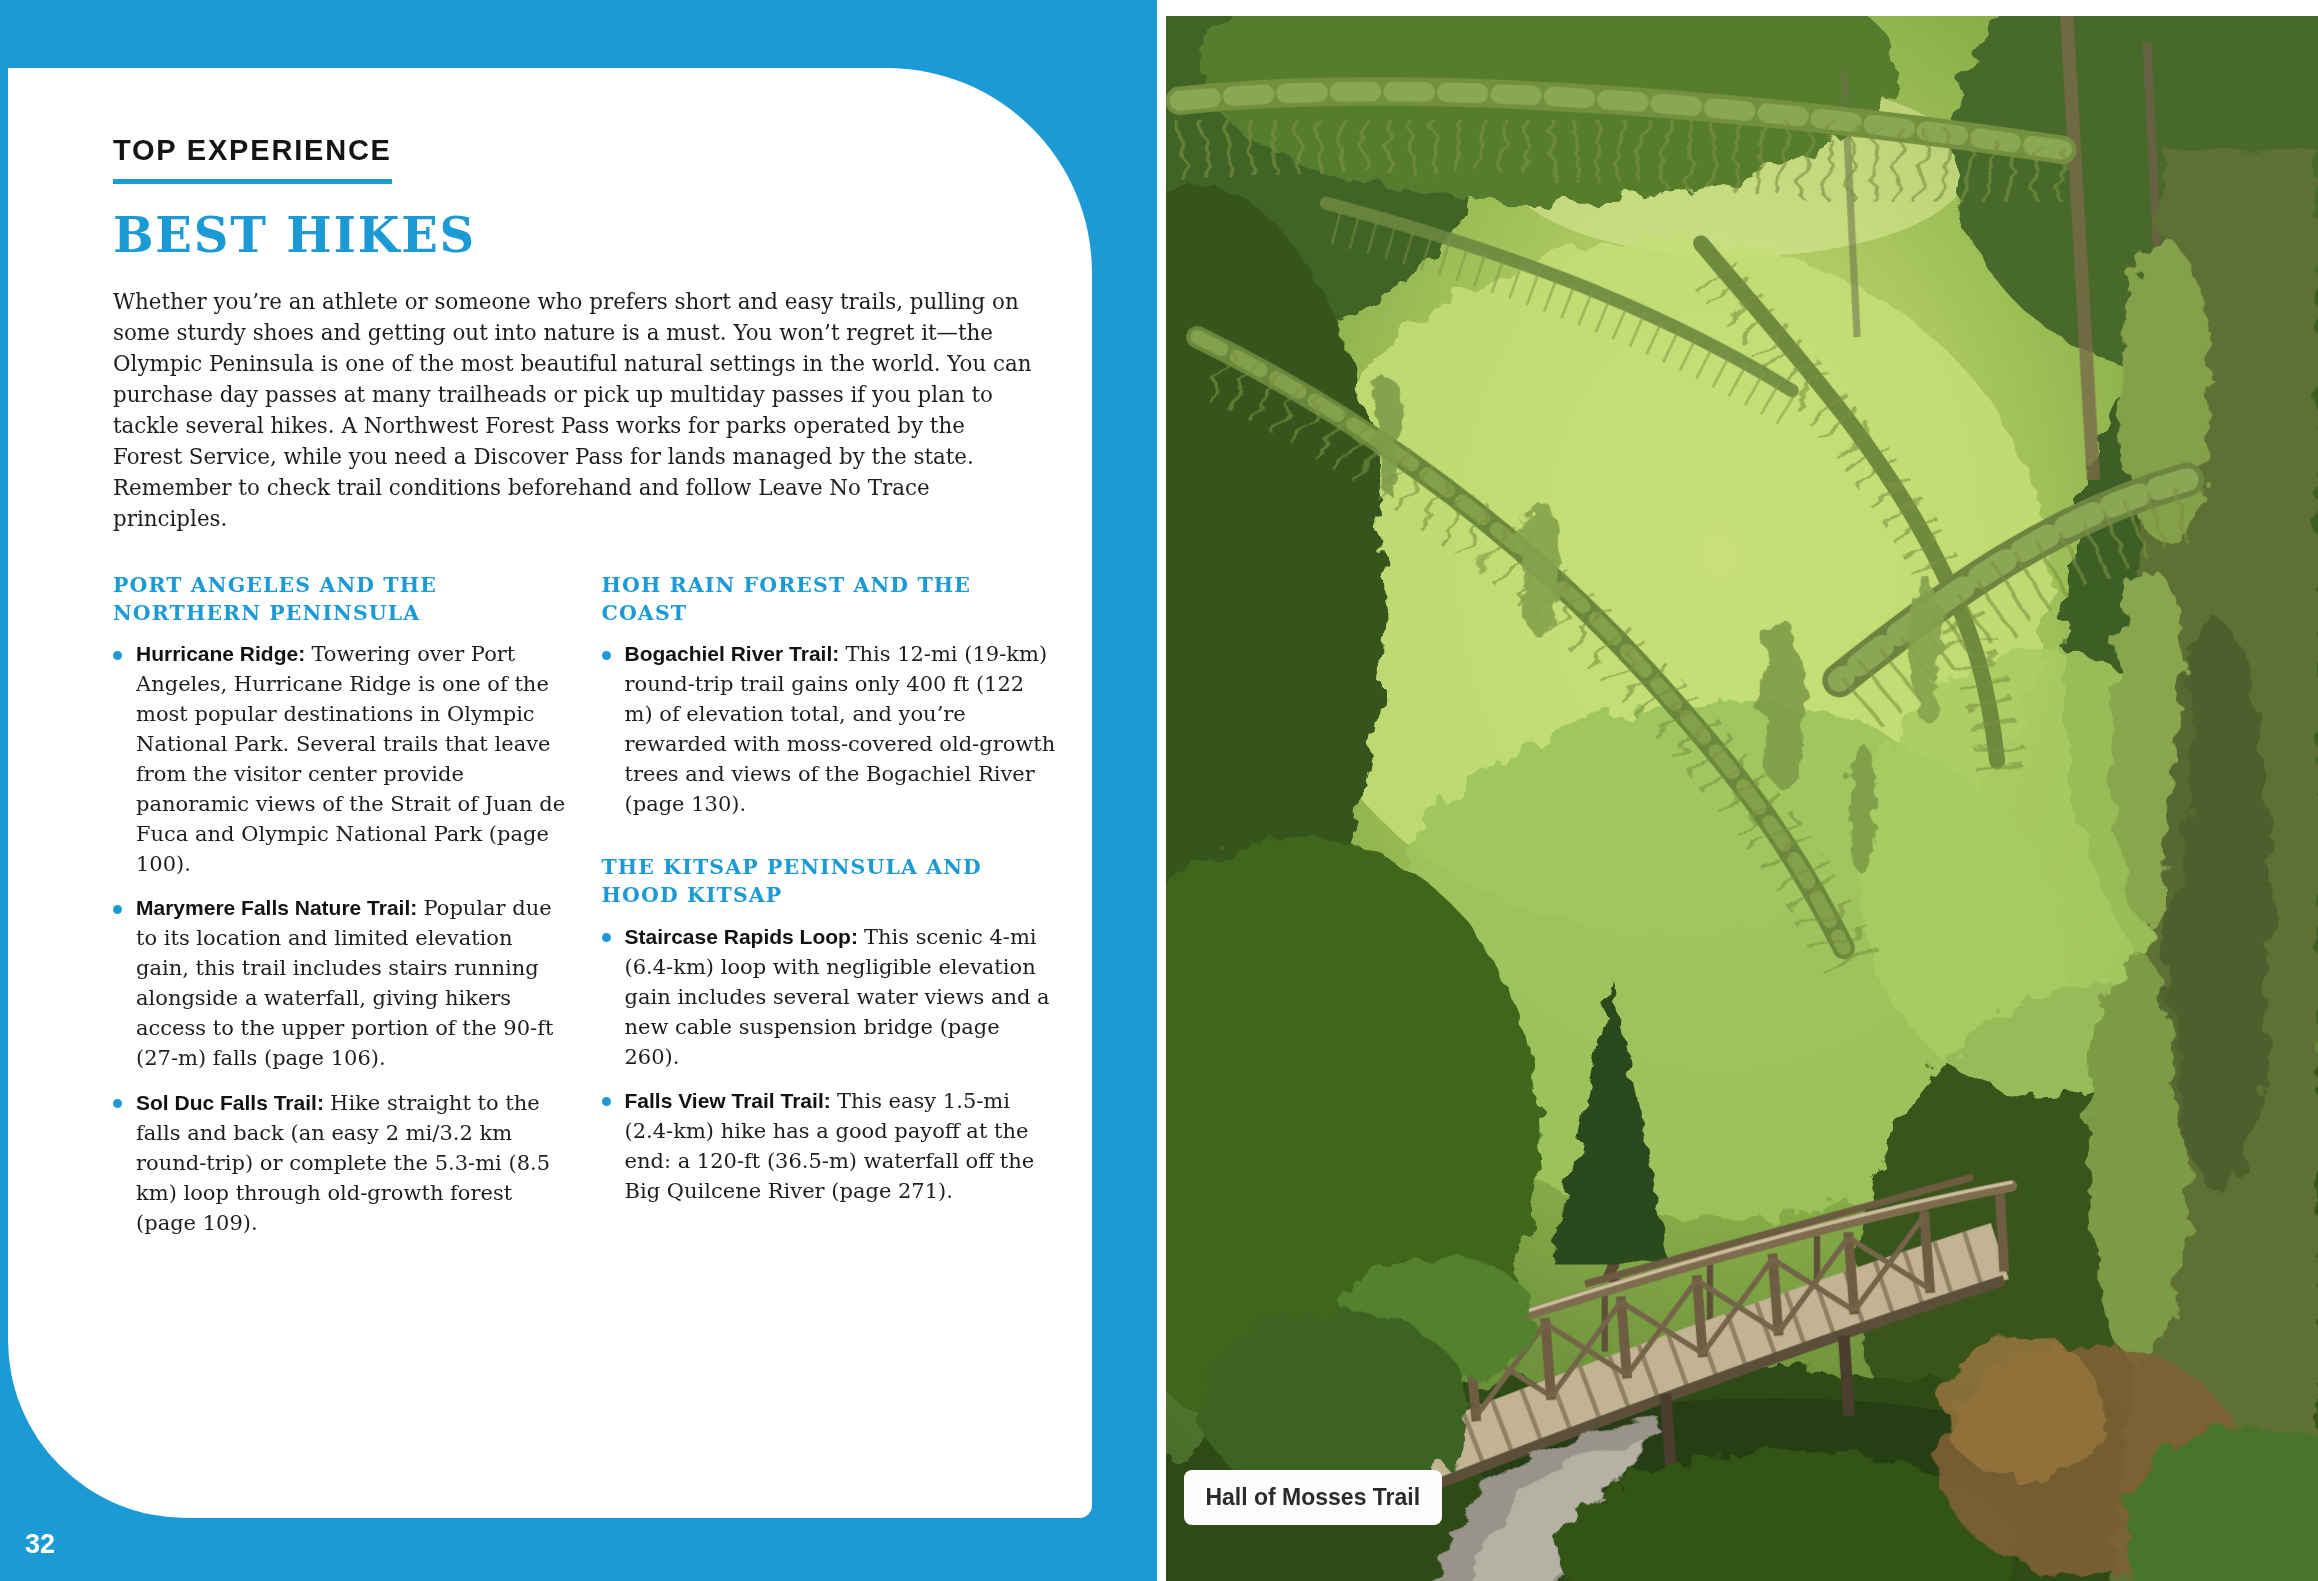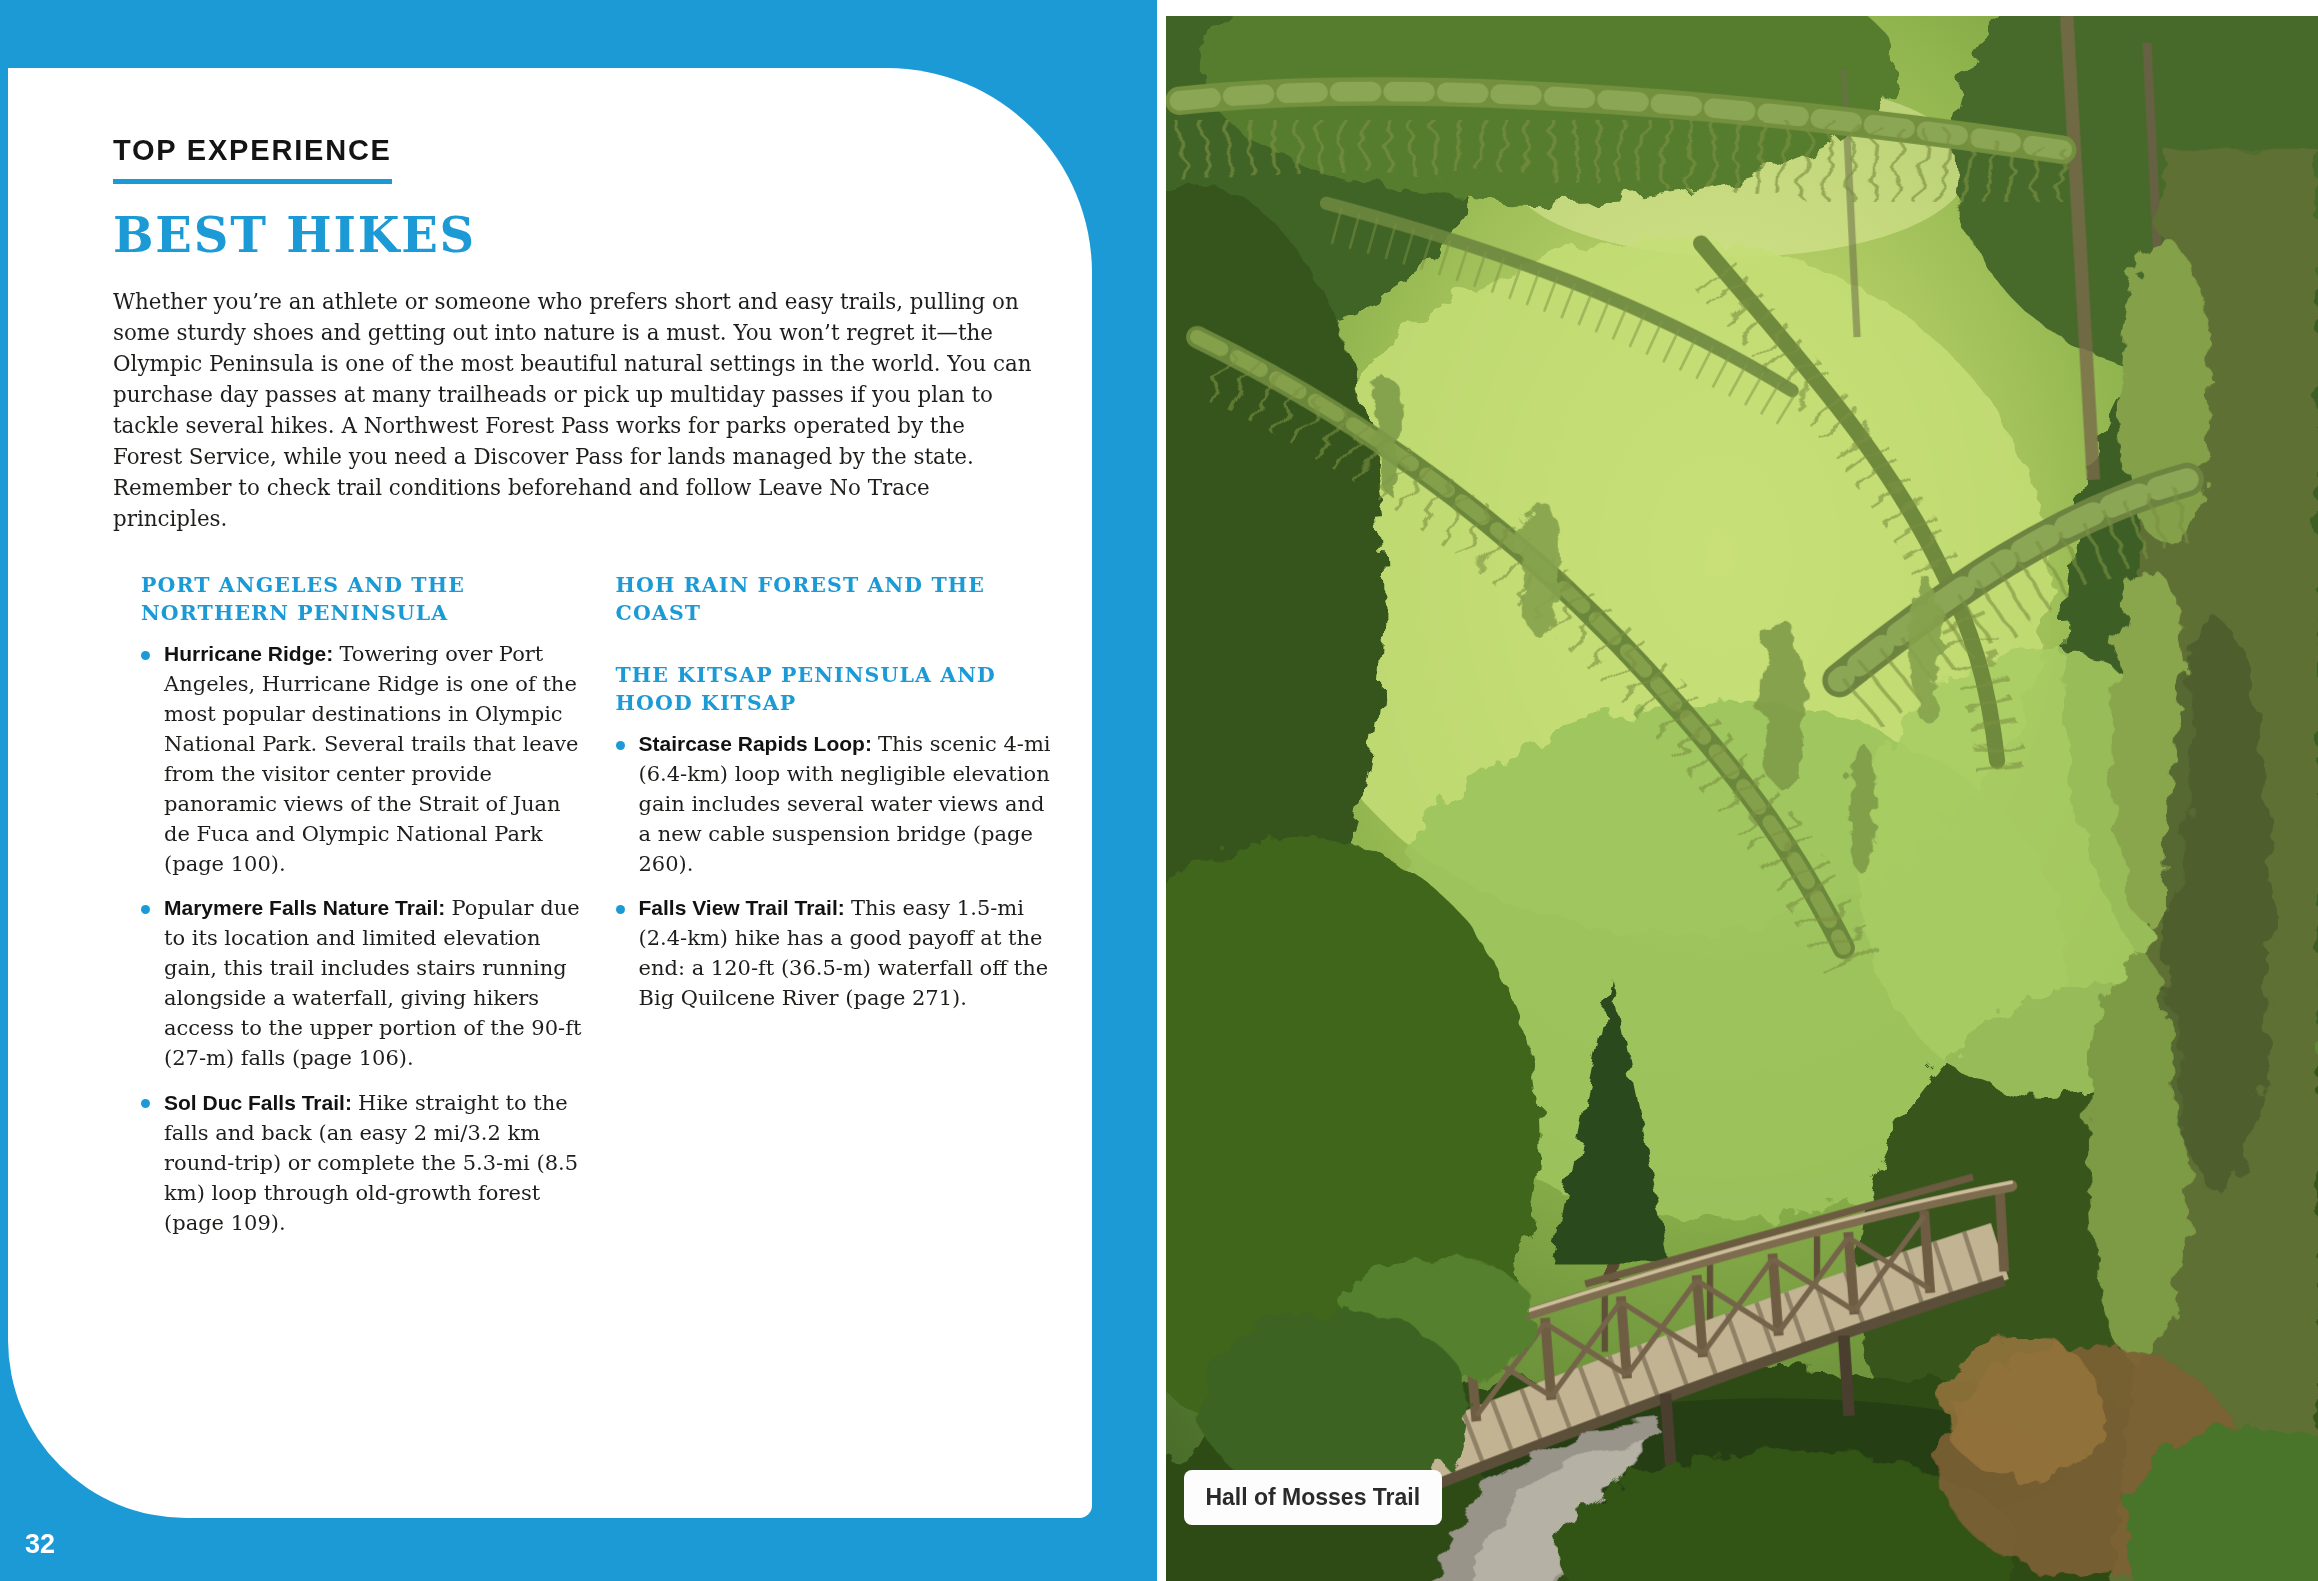--- a/index.html
+++ b/index.html
@@ -27,21 +27,21 @@
 
   .eyebrow-wrap{display:inline-block;border-bottom:5.4px solid var(--accent-blue);padding-bottom:11.6px;}
   .eyebrow{font-family:"Liberation Sans",sans-serif;font-weight:700;font-size:29px;
         letter-spacing:1.8px;color:#141414;}
 
   .page-title{margin-top:23px;font-family:"DejaVu Serif",serif;font-weight:700;font-size:48px;
         letter-spacing:1.8px;color:var(--accent-blue);}
 
   .intro{margin-top:23px;max-width:923px;font-size:21.4px;line-height:31px;color:var(--body-text);}
 
-  .columns{display:flex;gap:32px;margin-top:37px;margin-left:28px;}
+  .columns{display:flex;gap:32px;margin-top:37px;}
   .col{width:457px;}
 
   .section-heading{font-family:"DejaVu Serif",serif;font-weight:700;font-size:20.5px;line-height:28px;
         letter-spacing:1.1px;color:var(--accent-blue);margin-bottom:12.5px;}
   .section + .section{margin-top:34px;}
 
   ul.trail-list{list-style:none;}
   ul.trail-list li{position:relative;padding-left:23px;margin-bottom:14.3px;
         font-size:21px;line-height:30px;color:var(--body-text);}
   .bullet{position:absolute;left:0;top:11.6px;width:9px;height:9px;border-radius:50%;
@@ -91,20 +91,23 @@
                   <span class="bullet"></span><b class="lead">Sol Duc Falls Trail:</b><span>Hike straight to the falls and back (an easy 2 mi/3.2 km round-trip) or complete the 5.3-mi (8.5 km) loop through old-growth forest (page 109).</span>
                 </li>
               </ul>
             </div>
           </div>
 
           <div class="col">
             <div class="section">
               <h2 class="section-heading">HOH RAIN FOREST AND THE COAST</h2>
               <ul class="trail-list">
+                <li>
+                  <span class="bullet"></span><b class="lead">Bogachiel River Trail:</b><span>This 12-mi (19-km) round-trip trail gains only 400 ft (122 m) of elevation total, and you’re rewarded with moss-covered old-growth trees and views of the Bogachiel River (page 130).</span>
+                </li>
               </ul>
             </div>
 
             <div class="section">
               <h2 class="section-heading">THE KITSAP PENINSULA AND HOOD KITSAP</h2>
               <ul class="trail-list">
                 <li>
                   <span class="bullet"></span><b class="lead">Staircase Rapids Loop:</b><span>This scenic 4-mi (6.4-km) loop with negligible elevation gain includes several water views and a new cable suspension bridge (page 260).</span>
                 </li>
                 <li>

